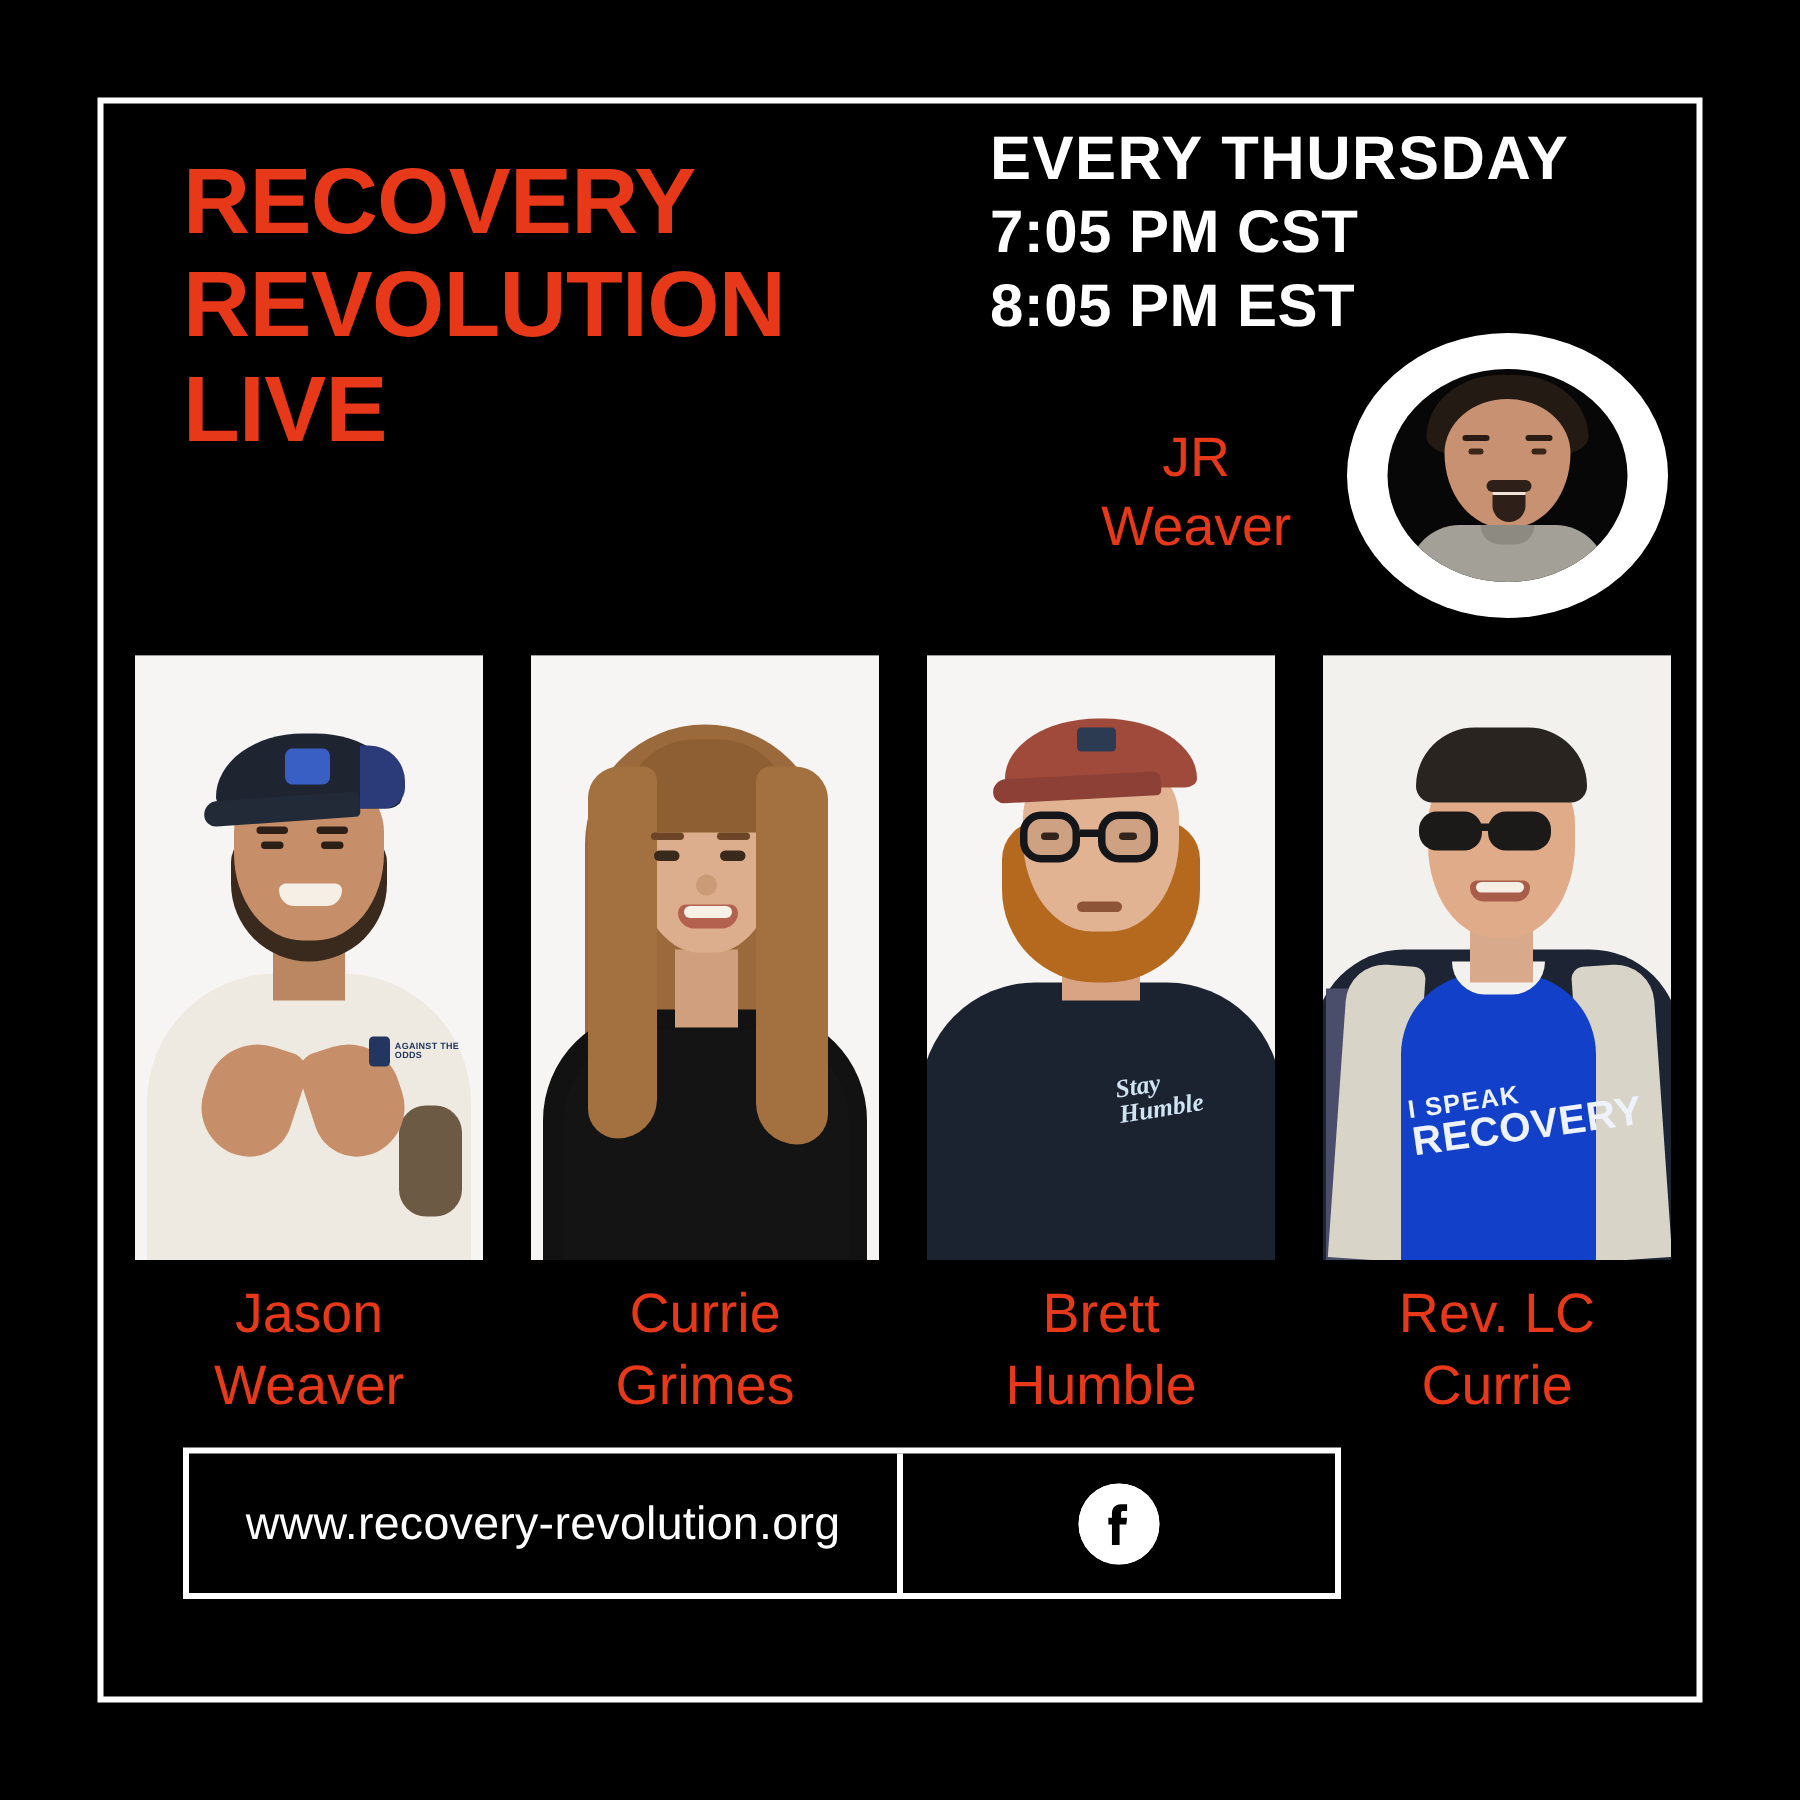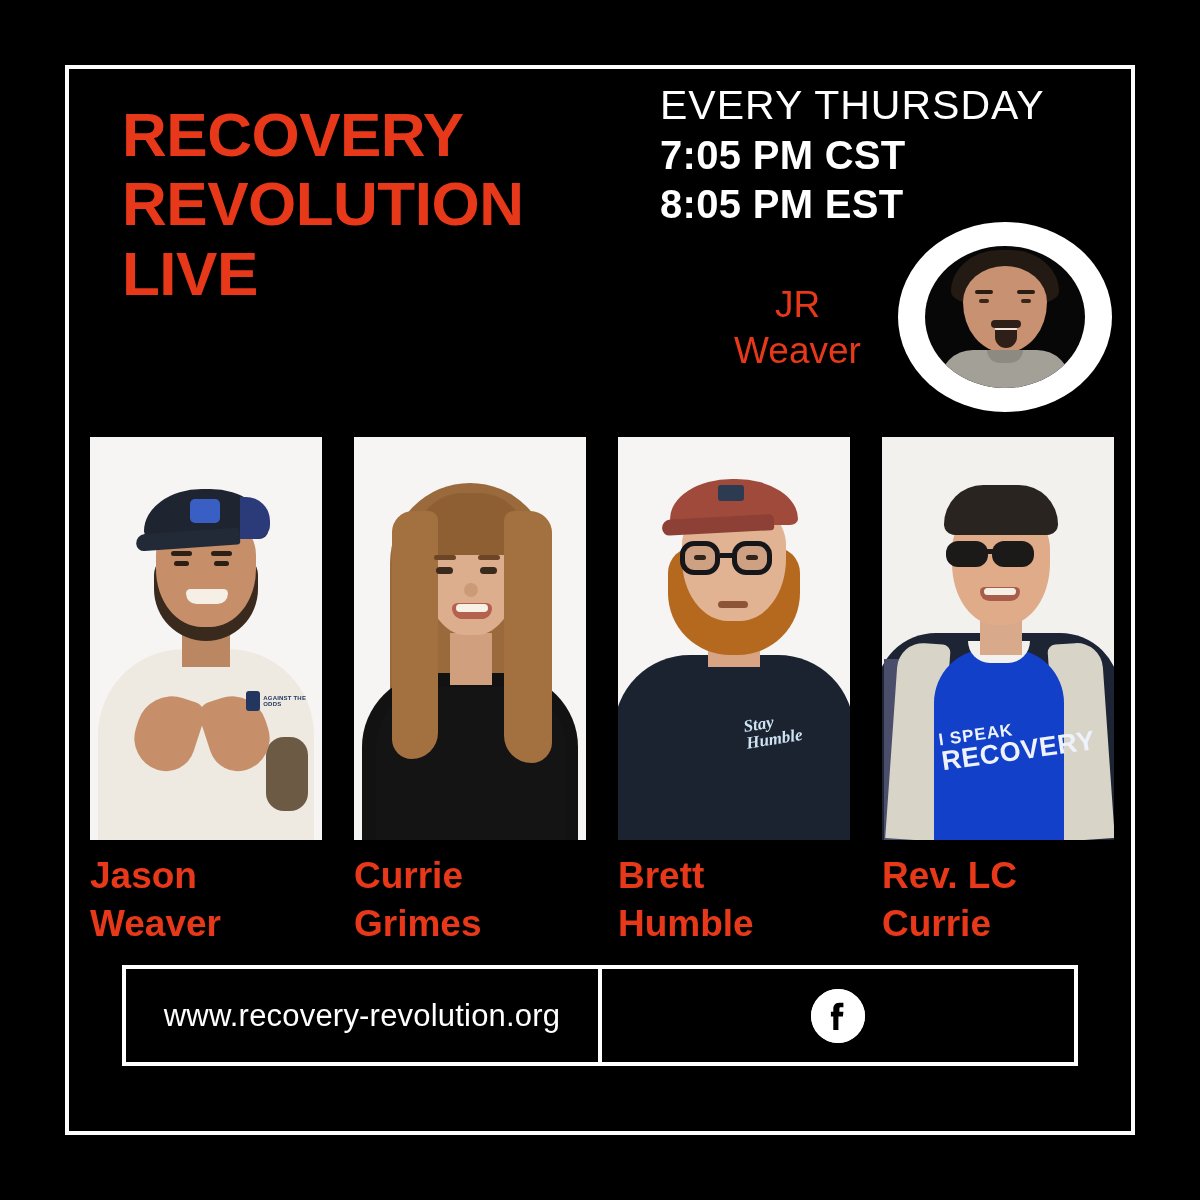--- a/index.html
+++ b/index.html
@@ -43,21 +43,21 @@
   
   .schedule {
     position:absolute;
     left:660px; top:80px;
     width:420px;
     color:#ffffff;
     text-align:left;
   }
   .sched-day {
     font-size:41px;
-    font-weight:400;
+    font-weight:700;
     letter-spacing:1px;
     line-height:1.25;
     white-space:nowrap;
   }
   .sched-time {
     font-size:40px;
     font-weight:bold;
     line-height:1.22;
     letter-spacing:0.3px;
     white-space:nowrap;
@@ -296,36 +296,37 @@
 
   
   .names {
     position:absolute;
     left:90px; top:852px;
     width:1024px; height:96px;
   }
   .name-label {
     position:absolute; top:0;
     width:232px;
+    text-align:center;
     color:#E8381A;
-    font-weight:bold;
+    font-weight:normal;
     font-size:37px;
     line-height:1.3;
   }
   .name-label span { display:block; white-space:nowrap; }
   .name-label.n1 { left:0px; }
   .name-label.n2 { left:264px; }
   .name-label.n3 { left:528px; }
   .name-label.n4 { left:792px; }
 
   
   .footer {
     position:absolute;
     left:122px; top:965px;
-    width:956px; height:101px;
+    width:772px; height:101px;
     border:4px solid #ffffff;
     display:flex;
   }
   .footer-cell {
     height:100%;
     display:flex; align-items:center; justify-content:center;
     color:#ffffff;
     font-size:31px;
     letter-spacing:0.2px;
     white-space:nowrap;

